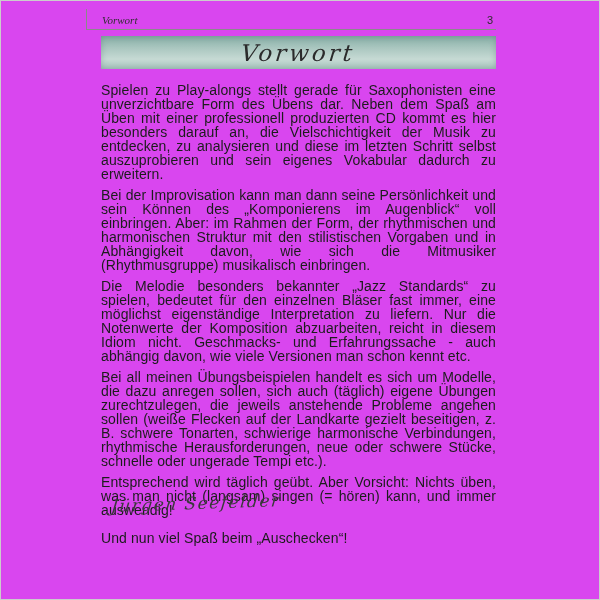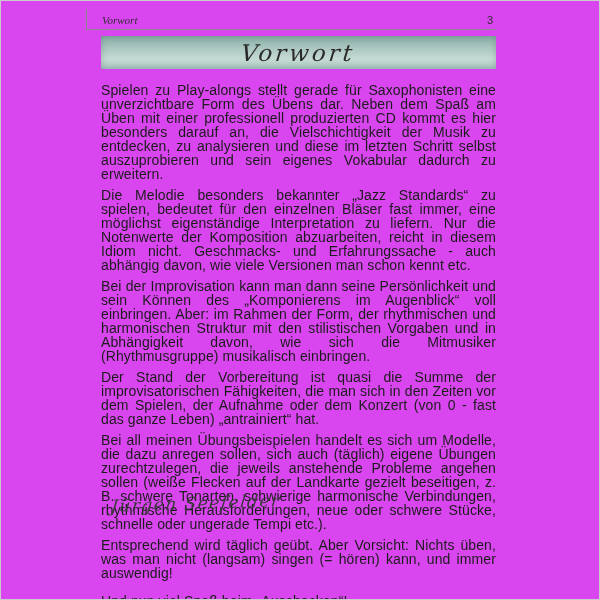--- a/index.html
+++ b/index.html
@@ -110,23 +110,22 @@
     <span class="head-title">Vorwort</span>
     <span class="head-page">3</span>
   </div>
 
   <div class="banner">
     <span class="banner-title">Vorwort</span>
   </div>
 
   <div class="content">
     <p>Spielen zu Play-alongs stellt gerade für Saxophonisten eine unverzichtbare Form des Übens dar. Neben dem Spaß am Üben mit einer professionell produzierten CD kommt es hier besonders darauf an, die Vielschichtigkeit der Musik zu entdecken, zu analysieren und diese im letzten Schritt selbst auszuprobieren und sein eigenes Vokabular dadurch zu erweitern.</p>
+    <p>Bei der Improvisation kann man dann seine Persönlichkeit und sein Können des „Komponierens im Augenblick“ voll einbringen. Aber: im Rahmen der Form, der rhythmischen und harmonischen Struktur mit den stilistischen Vorgaben und in Abhängigkeit davon, wie sich die Mitmusiker (Rhythmusgruppe) musikalisch einbringen.</p>
     <p>Die Melodie besonders bekannter „Jazz Standards“ zu spielen, bedeutet für den einzelnen Bläser fast immer, eine möglichst eigenständige Interpretation zu liefern. Nur die Notenwerte der Komposition abzuarbeiten, reicht in diesem Idiom nicht. Geschmacks- und Erfahrungssache - auch abhängig davon, wie viele Versionen man schon kennt etc.</p>
-    <p>Bei der Improvisation kann man dann seine Persönlichkeit und sein Können des „Komponierens im Augenblick“ voll einbringen. Aber: im Rahmen der Form, der rhythmischen und harmonischen Struktur mit den stilistischen Vorgaben und in Abhängigkeit davon, wie sich die Mitmusiker (Rhythmusgruppe) musikalisch einbringen.</p>
-    <p>Der Stand der Vorbereitung ist quasi die Summe der improvisatorischen Fähigkeiten, die man sich in den Zeiten vor dem Spielen, der Aufnahme oder dem Konzert (von 0 - fast das ganze Leben) „antrainiert“ hat.</p>
     <p>Bei all meinen Übungsbeispielen handelt es sich um Modelle, die dazu anregen sollen, sich auch (täglich) eigene Übungen zurechtzulegen, die jeweils anstehende Probleme angehen sollen (weiße Flecken auf der Landkarte gezielt beseitigen, z. B. schwere Tonarten, schwierige harmonische Verbindungen, rhythmische Herausforderungen, neue oder schwere Stücke, schnelle oder ungerade Tempi etc.).</p>
     <p>Entsprechend wird täglich geübt. Aber Vorsicht: Nichts üben, was man nicht (langsam) singen (= hören) kann, und immer auswendig!</p>
     <p class="closing">Und nun viel Spaß beim „Auschecken“!</p>
   </div>
 
   <div class="signature">Jürgen Seefelder</div>
 
 </div>
 
 </body></html>

